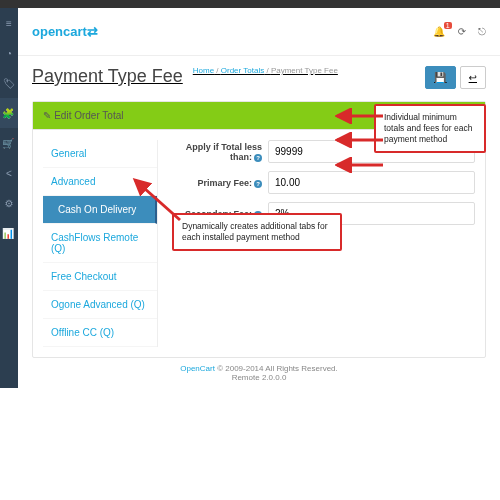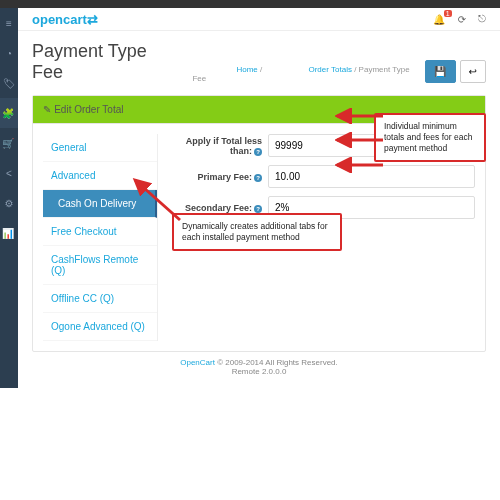--- a/index.html
+++ b/index.html
@@ -2,48 +2,48 @@
 <html><head>
 <meta charset="utf-8">
 <style>
 * { box-sizing: border-box; margin: 0; padding: 0; }
 body { font-family: Arial, sans-serif; font-size: 10px; background: #fff; width: 500px; height: 500px; position: relative; }
 .topbar { height: 8px; background: #333; }
 .leftnav { position: absolute; left: 0; top: 8px; width: 18px; height: 380px; background: #2c3e50; display: flex; flex-direction: column; }
 .leftnav .ic { width: 18px; height: 30px; color: #8a9bb0; font-size: 10px; display: flex; align-items: center; justify-content: center; }
 .leftnav .ic.active { background: #34495e; color: #fff; }
 .content { margin-left: 18px; }
-.header { height: 23px; display: flex; align-items: center; padding: 8px 14px; border-bottom: 1px solid #eee; }
+.header { height: 48px; display: flex; align-items: center; padding: 8px 14px; border-bottom: 1px solid #eee; }
 .logo { color: #1ca8dd; font-size: 13px; font-weight: 600; }
 .logo-cart { color: #1ca8dd; }
 .hdr-right { margin-left: auto; display: flex; gap: 12px; align-items: center; color: #666; }
 .notif { position: relative; }
 .notif .badge { position: absolute; top: -4px; right: -6px; background: #e74c3c; color: #fff; font-size: 7px; padding: 0 2px; border-radius: 2px; }
-.page-head { padding: 10px 14px 6px; display: flex; align-items: flex-end; }
+.page-head { padding: 10px 14px 6px; display: flex; align-items: flex-start; text-decoration: underline; }
 .page-title { font-size: 18px; color: #444; font-weight: 300; }
 .breadcrumb { margin-left: 10px; font-size: 8px; color: #999; }
-.breadcrumb a { color: #1ca8dd; text-decoration: none; margin-left: 44px; }
+.breadcrumb a { color: #1ca8dd; text-decoration: none; }
 .actions { margin-left: auto; display: flex; gap: 4px; }
 .btn { padding: 5px 8px; border-radius: 2px; border: 1px solid #ccc; background: #fff; font-size: 10px; cursor: pointer; }
 .btn-primary { background: #3c8dbc; border-color: #3c8dbc; color: #fff; }
 .panel { margin: 6px 14px; border: 1px solid #e5e5e5; border-radius: 2px; }
 .panel-head { padding: 8px 10px; border-bottom: 1px solid #e5e5e5; background: #84cc16; color: #555; font-size: 10px; }
 .panel-body { padding: 10px; display: flex; }
 .tabs { width: 115px; border-right: 1px solid #eee; margin-right: 10px; }
 .tab { padding: 8px 8px; font-size: 10px; color: #1ca8dd; cursor: pointer; border-bottom: 1px solid #f5f5f5; }
 .tab.active { background: #3c8dbc; color: #fff; border-right: 2px solid #2c5f8d; padding-left: 15px; }
 .form { flex: 1; }
 .row { display: flex; align-items: center; margin-bottom: 8px; }
 .lbl { width: 100px; text-align: right; font-size: 9px; color: #444; padding-right: 6px; font-weight: bold; }
 .help { display: inline-block; width: 8px; height: 8px; background: #3c8dbc; color: #fff; border-radius: 50%; font-size: 6px; text-align: center; line-height: 8px; margin-left: 2px; }
 .ipt { flex: 1; padding: 5px 6px; font-size: 10px; border: 1px solid #ddd; border-radius: 2px; }
 .footer { text-align: center; font-size: 8px; color: #888; margin-top: 0; }
 .footer a { color: #1ca8dd; text-decoration: none; }
 .callout { position: absolute; border: 2px solid #d82a2a; background: #fff; padding: 6px 8px; font-size: 8.5px; color: #222; line-height: 1.3; border-radius: 2px; }
-.c1 { top: 113px; right: 14px; width: 112px; }
+.c1 { top: 104px; right: 14px; width: 112px; }
 .c2 { top: 213px; left: 172px; width: 170px; }
 svg.arrow { position: absolute; pointer-events: none; }
 </style>
 </head>
 <body>
 
 <div class="topbar"></div>
 
 <div class="leftnav">
   <div class="ic">≡</div>
@@ -79,24 +79,24 @@
     </div>
   </div>
 
   <div class="panel">
     <div class="panel-head">✎ <span>Edit Order Total</span></div>
     <div class="panel-body">
       <div class="tabs">
         <div class="tab">General</div>
         <div class="tab">Advanced</div>
         <div class="tab active">Cash On Delivery</div>
+        <div class="tab">CashFlows Remote (Q)</div>
         <div class="tab">Free Checkout</div>
-        <div class="tab">CashFlows Remote (Q)</div>
+        <div class="tab">Ogone Advanced (Q)</div>
         <div class="tab">Offline CC (Q)</div>
-        <div class="tab">Ogone Advanced (Q)</div>
       </div>
       <div class="form">
         <div class="row">
           <span class="lbl"><span>Apply if Total less than:</span><span class="help">?</span></span>
           <input class="ipt" value="99999" style="">
         </div>
         <div class="row">
           <span class="lbl"><span>Primary Fee:</span><span class="help">?</span></span>
           <input class="ipt" value="10.00" style="">
         </div>

